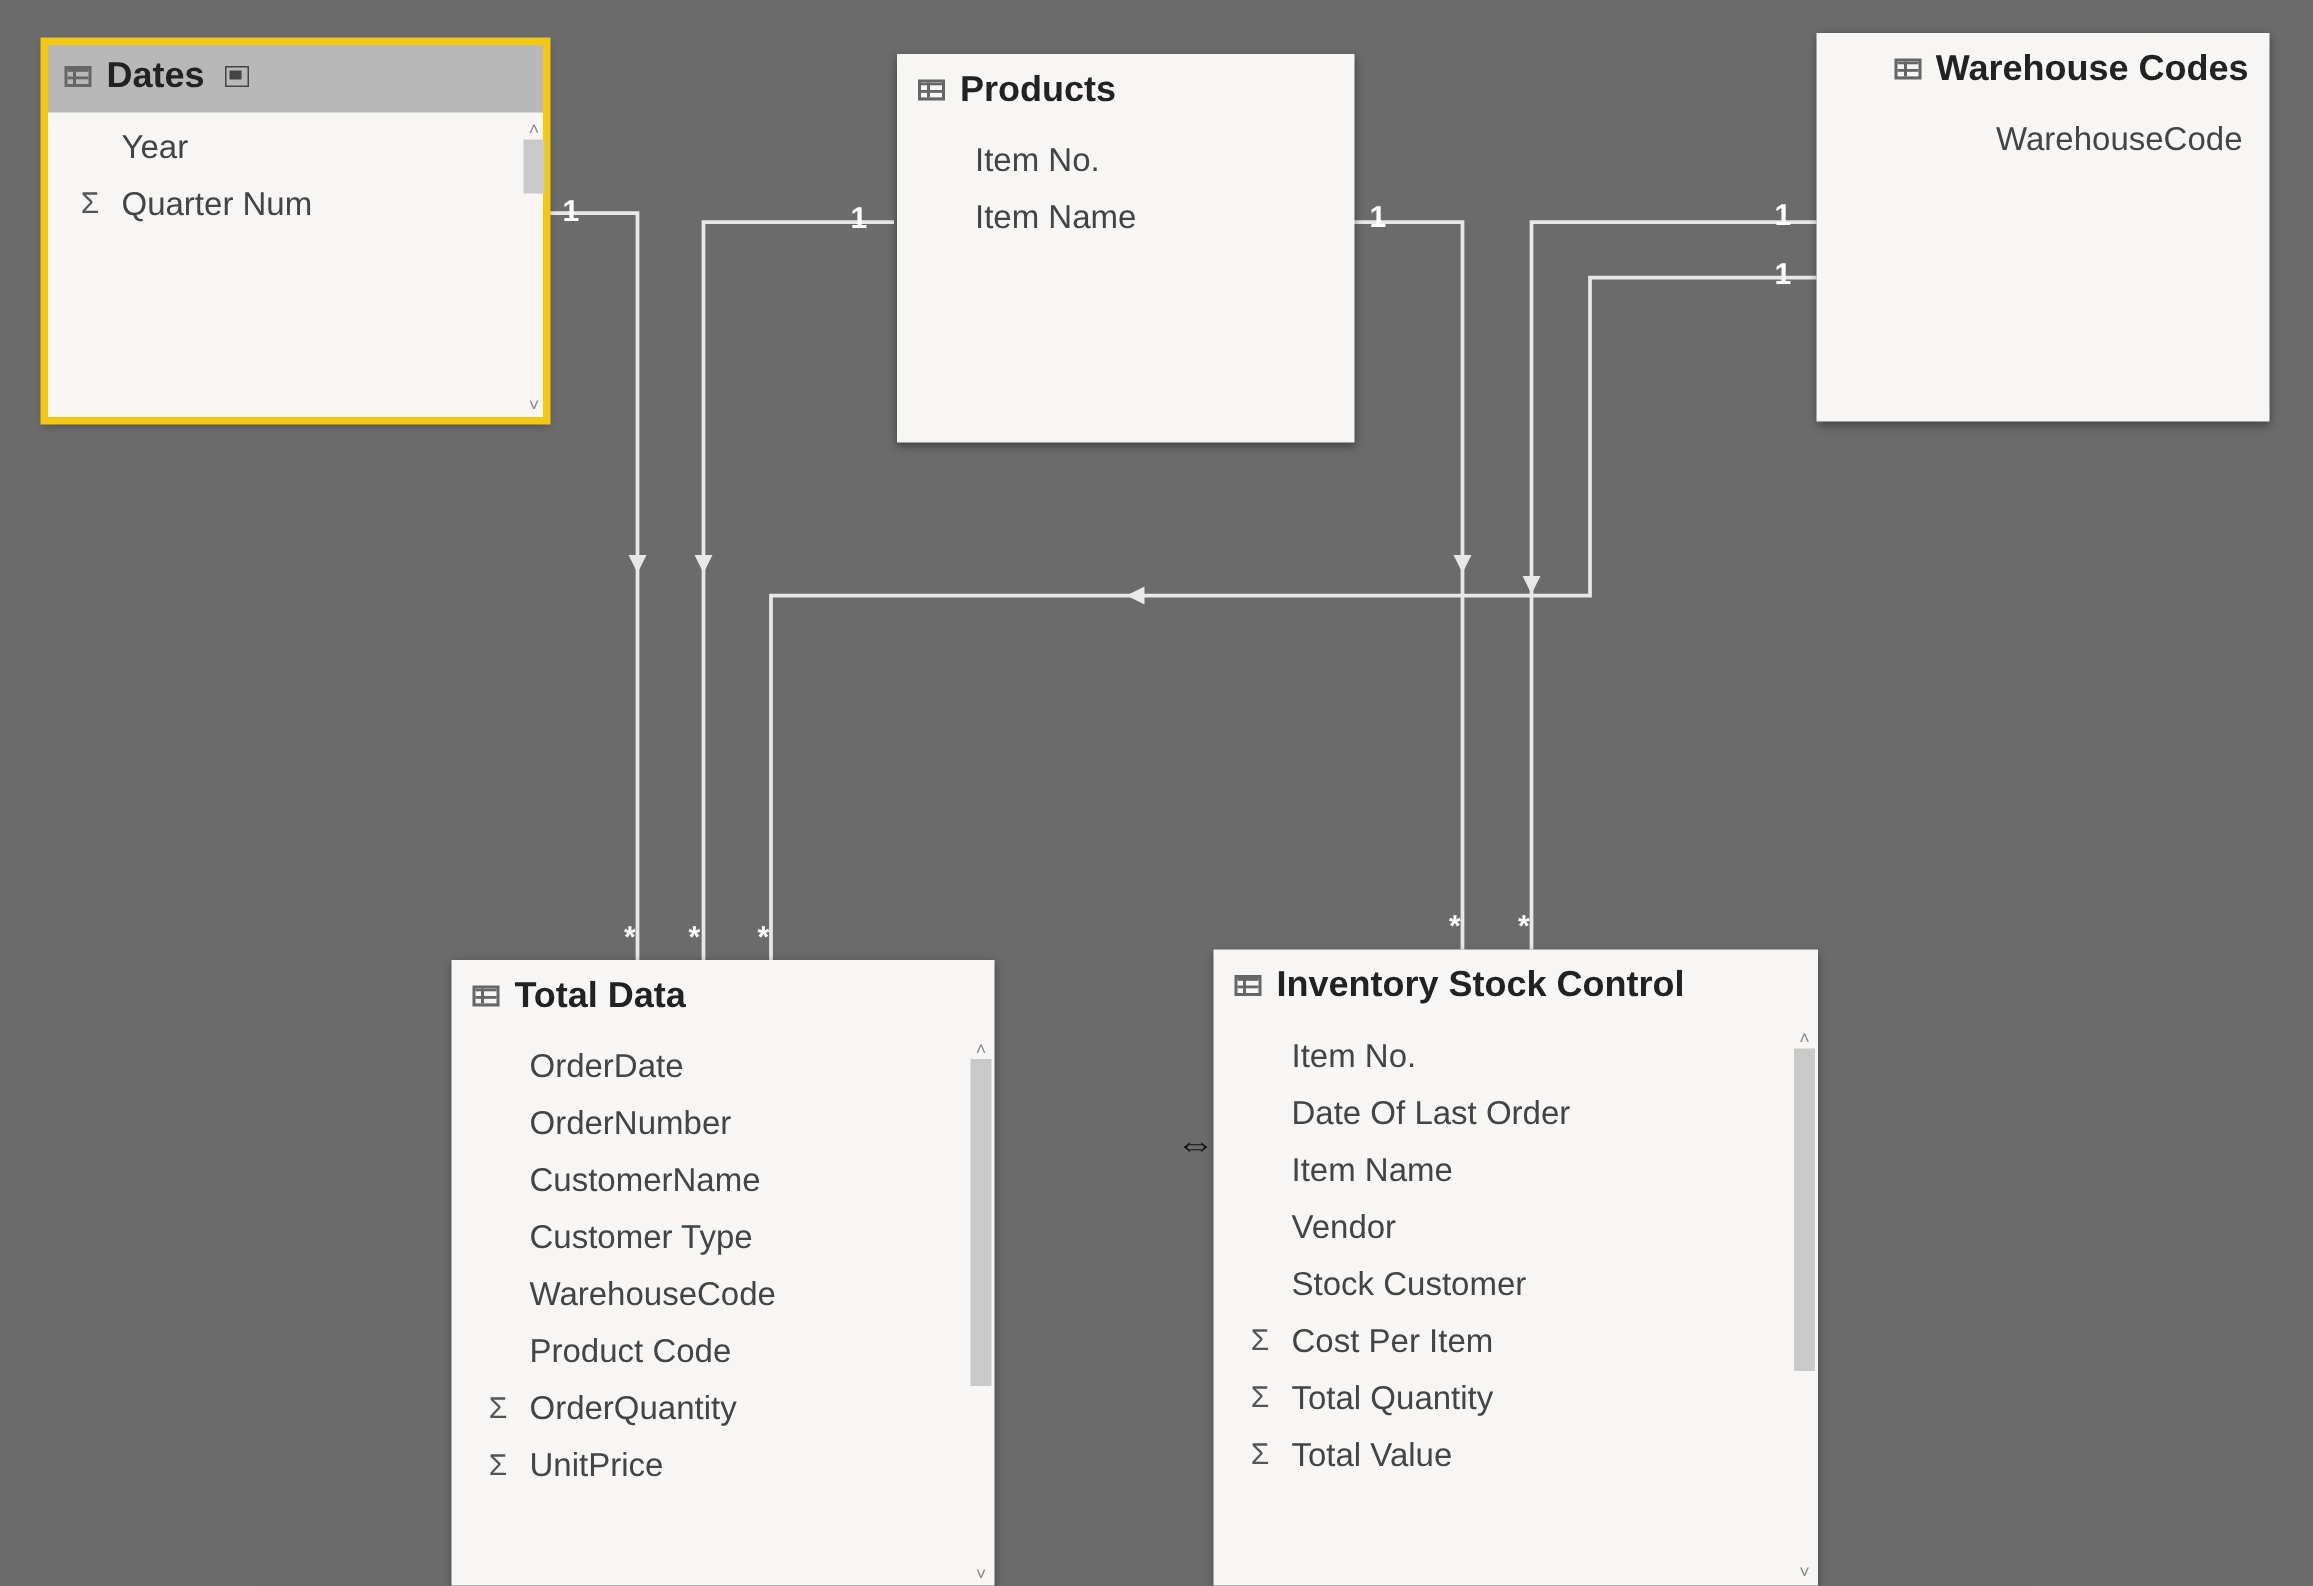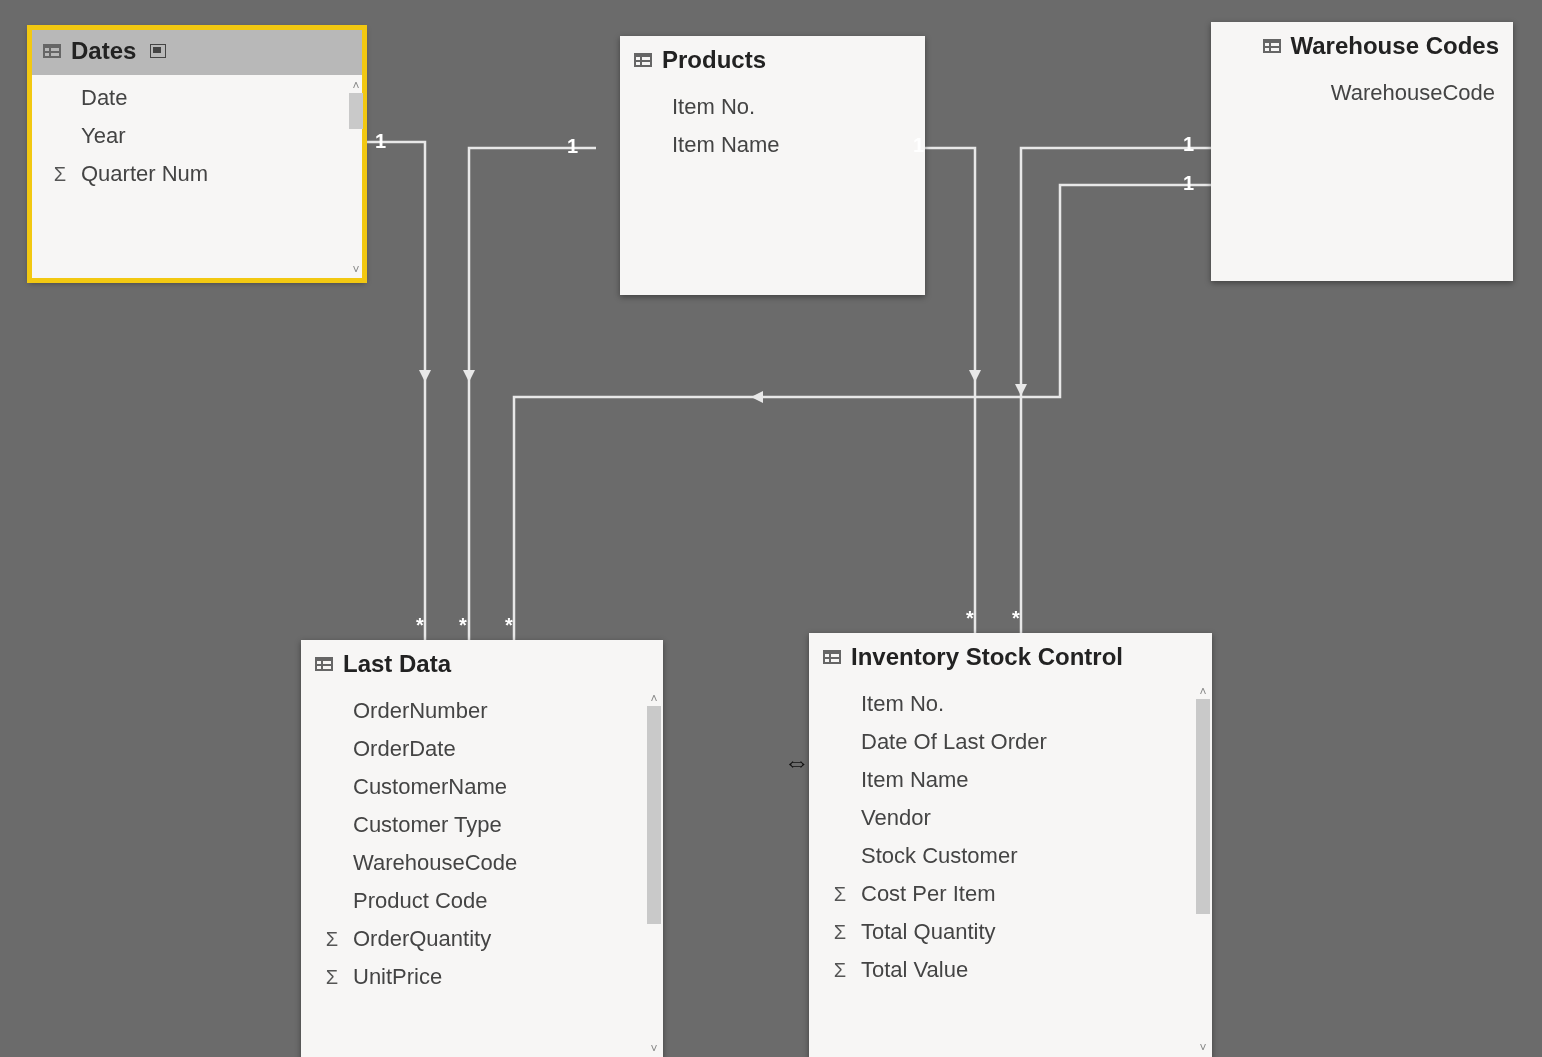--- a/index.html
+++ b/index.html
@@ -162,40 +162,36 @@
 <div class="table selected" style="left: 29px; top: 27px; width: 336px; height: 254px;">
       <div class="table-header">
         <span class="table-icon"></span>
         <span>Dates</span>
         <span class="restore-box"></span>
       </div>
       <div class="table-body">
         <div class="fields">
           <div class="field">
             <span class="sigma hidden">Σ</span>
-            <span>Date</span>
-          </div>
-          <div class="field">
-            <span class="sigma hidden">Σ</span>
             <span>Year</span>
           </div>
           <div class="field">
             <span class="sigma">Σ</span>
             <span>Quarter Num</span>
           </div>
         </div>
         <div class="scrollbar" style="display: flex; flex-direction: column;">
           <div class="scroll-chevron">˄</div>
           <div class="scroll-thumb" style="height: 18%;"></div>
           <div style="flex: 1 1 0%;"></div>
           <div class="scroll-chevron">˅</div>
         </div>
       </div>
     </div>
-    <div class="table" style="left: 620px; top: 36px; width: 305px; height: 259px;">
+    <div class="table" style="left: 598px; top: 36px; width: 305px; height: 259px;">
       <div class="table-header">
         <span class="table-icon"></span>
         <span>Products</span>
       </div>
       <div class="table-body">
         <div class="fields">
           <div class="field">
             <span class="sigma hidden">Σ</span>
             <span>Item No.</span>
           </div>
@@ -216,31 +212,31 @@
           <div class="field">
             <span class="sigma hidden">Σ</span>
             <span>WarehouseCode</span>
           </div>
         </div>
       </div>
     </div>
     <div class="table" style="left: 301px; top: 640px; width: 362px; height: 420px;">
       <div class="table-header">
         <span class="table-icon"></span>
-        <span>Last Data</span>
-      </div>
-      <div class="table-body">
-        <div class="fields">
+        <span>Total Data</span>
+      </div>
+      <div class="table-body">
+        <div class="fields">
+          <div class="field">
+            <span class="sigma hidden">Σ</span>
+            <span>OrderDate</span>
+          </div>
           <div class="field">
             <span class="sigma hidden">Σ</span>
             <span>OrderNumber</span>
-          </div>
-          <div class="field">
-            <span class="sigma hidden">Σ</span>
-            <span>OrderDate</span>
           </div>
           <div class="field">
             <span class="sigma hidden">Σ</span>
             <span>CustomerName</span>
           </div>
           <div class="field">
             <span class="sigma hidden">Σ</span>
             <span>Customer Type</span>
           </div>
           <div class="field">

